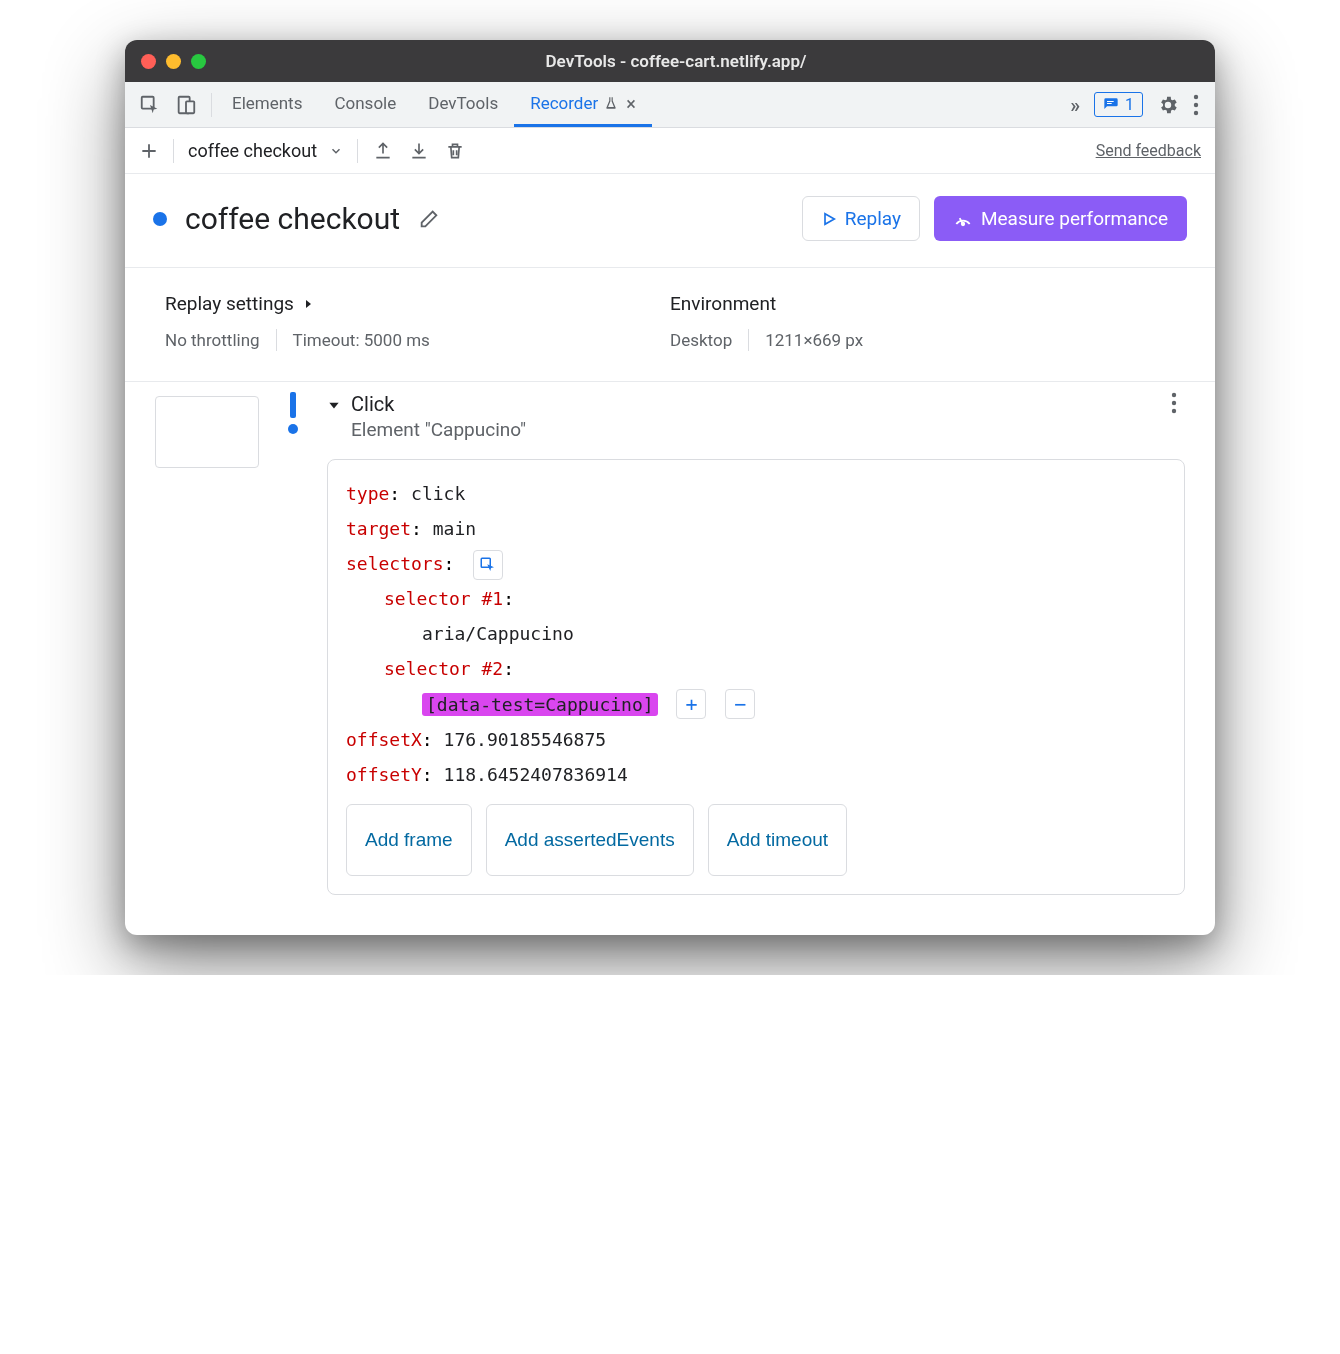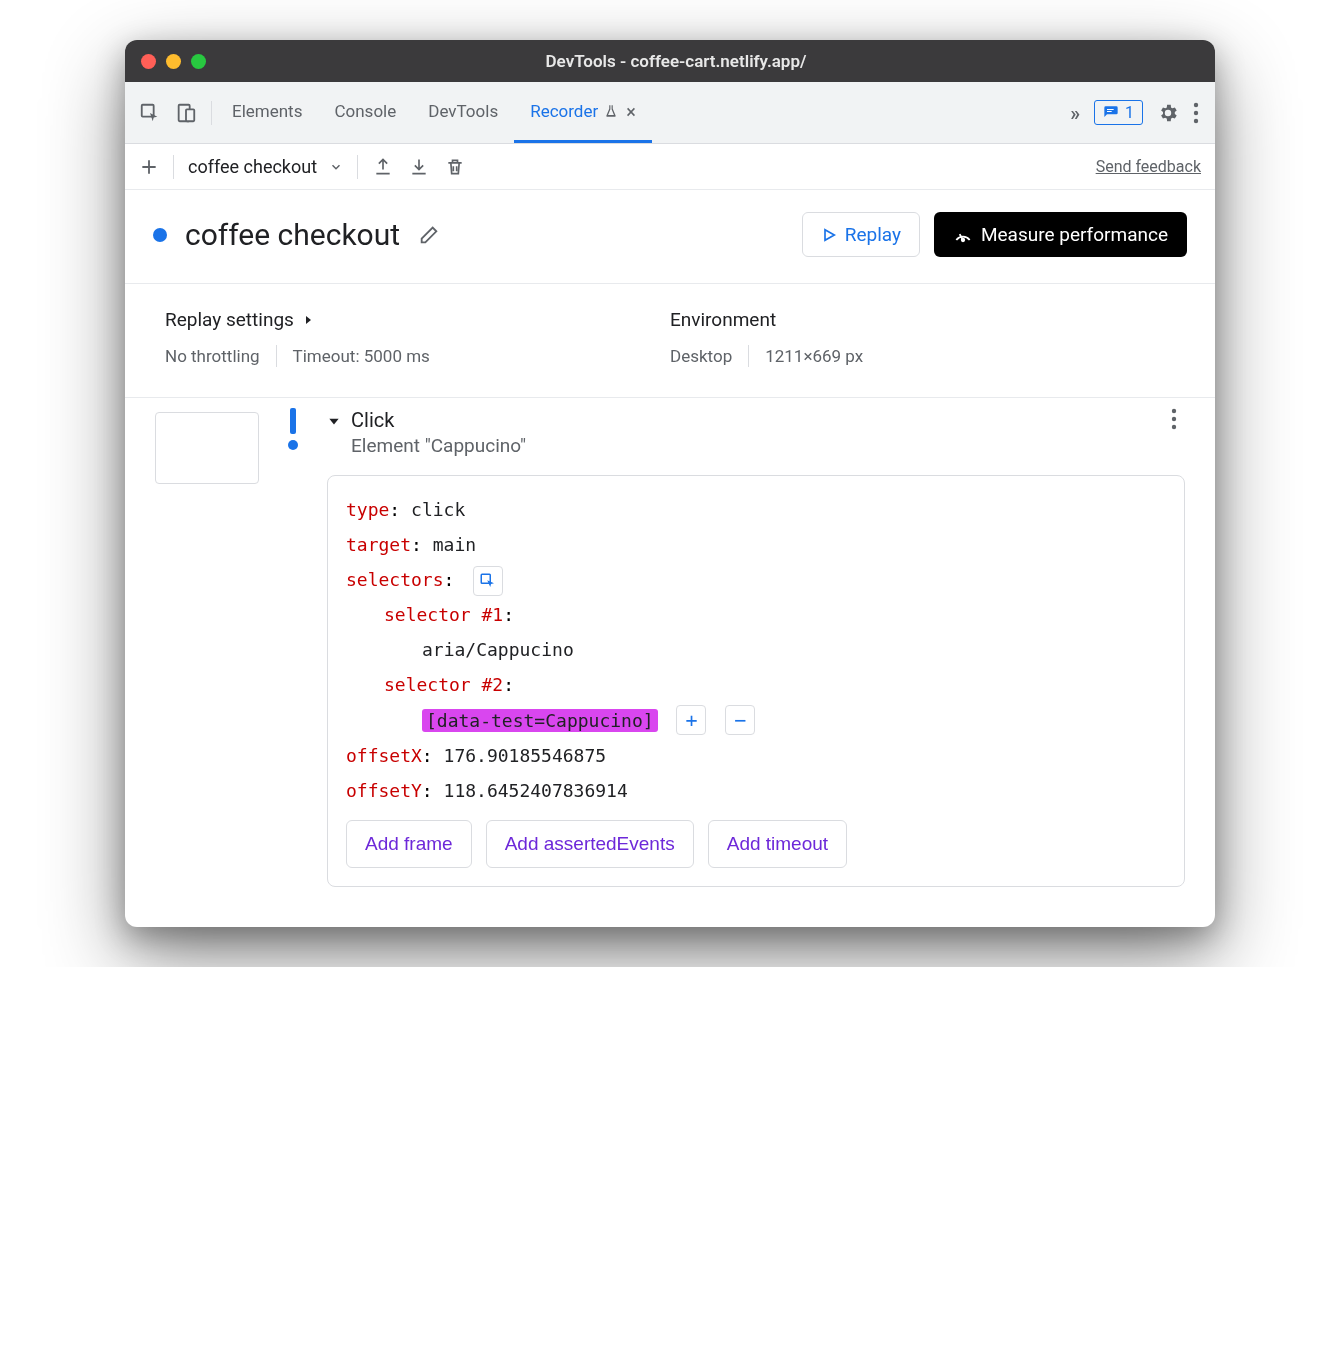--- a/index.html
+++ b/index.html
@@ -32,21 +32,21 @@
 .tl.green { background: #28c840; }
 .titlebar-title {
   position: absolute; left: 12px; right: 0; text-align: center;
   color: #e8e8e8; font-size: 17px; font-weight: 600;
   pointer-events: none;
 }
 .tabbar {
   background: #f1f3f4;
   display: flex;
   align-items: center;
-  height: 62px;
+  height: 46px;
   border-bottom: 1px solid #dadce0;
   padding: 0 8px;
   gap: 4px;
 }
 .tabbar-left { display: flex; align-items: center; gap: 14px; padding: 0 10px 0 6px; }
 .tabs { display: flex; align-items: stretch; height: 100%; }
 .tab {
   padding: 0 16px; display: flex; align-items: center; gap: 6px;
   font-size: 17px; color: #5f6368; cursor: pointer;
   border-bottom: 3px solid transparent;
@@ -80,21 +80,21 @@
   border-bottom: 1px solid #e8eaed; gap: 18px;
 }
 .status-dot { width: 14px; height: 14px; border-radius: 50%; background: #1a73e8; }
 .rec-title { font-size: 30px; color: #202124; font-weight: 400; }
 .btn {
   display: inline-flex; align-items: center; gap: 8px;
   padding: 10px 18px; border-radius: 6px; font-size: 19px;
   cursor: pointer; border: 1px solid transparent;
 }
 .btn-outline { border-color: #dadce0; color: #1a73e8; background: #fff; }
-.btn-primary { background: #000000; color: #fff; }
+.btn-primary { background: #8b5cf6; color: #fff; }
 .header-actions { margin-left: auto; display: flex; gap: 14px; }
 .settings-row {
   display: flex; padding: 24px 40px 30px 40px; border-bottom: 1px solid #e8eaed;
 }
 .settings-col { flex: 1; }
 .settings-head {
   font-size: 19px; color: #202124; display: flex; align-items: center; gap: 8px;
   margin-bottom: 14px;
 }
 .settings-vals { display: flex; gap: 16px; font-size: 17px; color: #5f6368; align-items:center; }
@@ -125,22 +125,22 @@
   vertical-align: middle;
 }
 .sel-hl { background: #d946ef; border-radius: 3px; padding: 1px 4px; }
 .mini-btn {
   display: inline-flex; width: 30px; height: 30px; border: 1px solid #dadce0;
   border-radius: 4px; align-items: center; justify-content: center;
   color: #1a73e8; font-size: 20px; margin-left: 8px; background:#fff;
 }
 .add-row { display: flex; gap: 14px; margin-top: 12px; }
 .add-btn {
-  border: 1px solid #dadce0; border-radius: 6px; padding: 12px 18px;
-  color: #6d28d9; font-size: 19px; background: #fff;
+  border: 1px solid #dadce0; border-radius: 6px; padding: 24px 18px;
+  color: #0369a1; font-size: 19px; background: #fff;
 }
 .edit-icon { color:#5f6368; }
 svg { display: block; }
 </style>
 </head>
 <body>
 
 <div class="window">
 
   <div class="titlebar">

